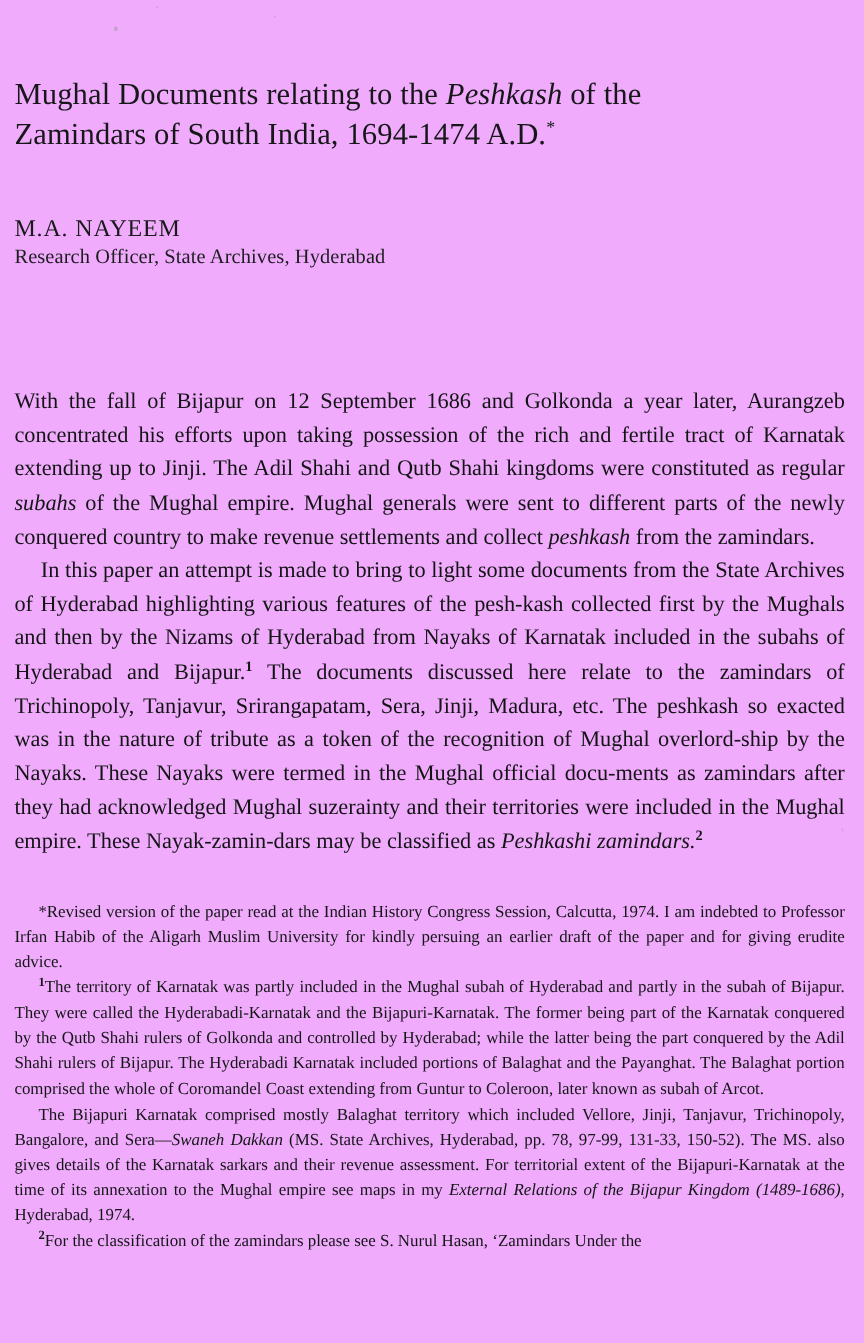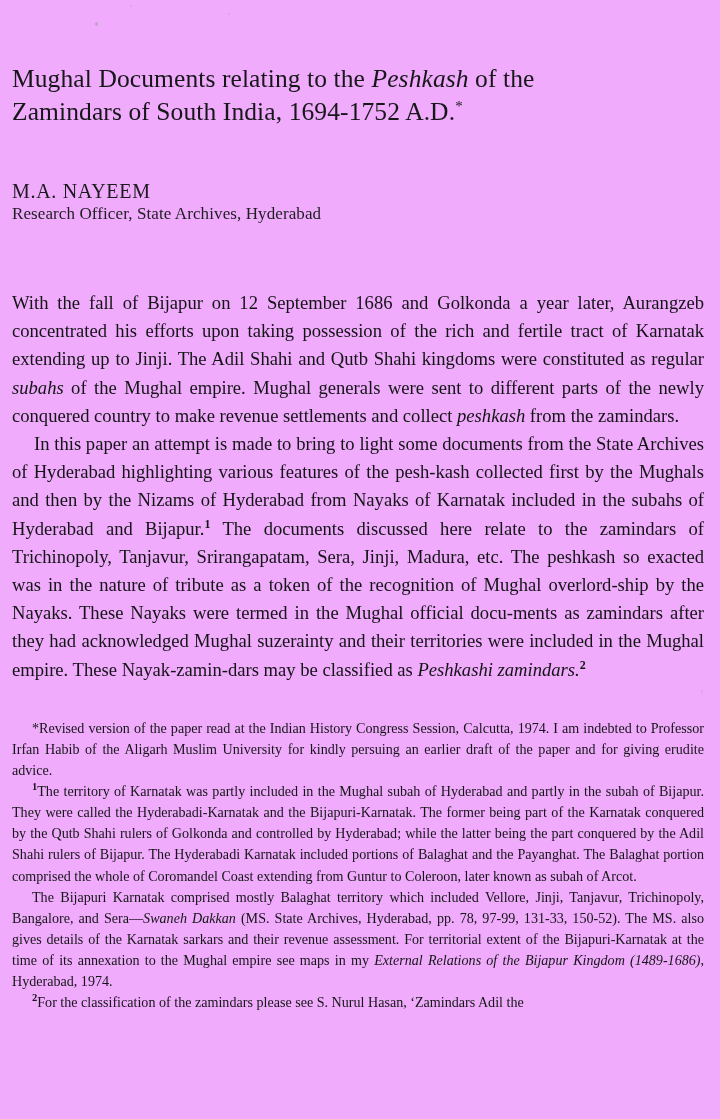--- a/index.html
+++ b/index.html
@@ -62,21 +62,21 @@
     color: #1a1a1c;
   }
   .author-affil {
     font-size: 17px;
     letter-spacing: 0.1px;
     color: #1d1d20;
     margin-top: 1px;
   }
   
   .body-block {
-    margin-top: 64px;
+    margin-top: 96px;
   }
   p.para {
     margin: 0;
     font-size: 18.6px;
     line-height: 28.2px;
     text-align: justify;
     text-justify: inter-word;
     color: #141416;
     hyphens: manual;
   }
@@ -125,21 +125,21 @@
 
   <span class="speckle" style="left:95px; top:22px; width:3px; height:4px;"></span>
   <span class="speckle" style="left:130px; top:5px; width:2px; height:2px; opacity:0.3;"></span>
   <span class="speckle" style="left:228px; top:13px; width:2px; height:2px; opacity:0.28;"></span>
   <span class="speckle" style="left:701px; top:690px; width:2px; height:3px; opacity:0.3;"></span>
 
   <div class="content">
 
     <div class="title-block">
       <div class="title-line"><span>Mughal Documents relating to the </span><i>Peshkash</i><span> of the</span></div>
-      <div class="title-line"><span>Zamindars of South India, 1694-1752 A.D.</span><span class="sup">*</span></div>
+      <div class="title-line"><span>Zamindars of South India, 1694-1474 A.D.</span><span class="sup">*</span></div>
     </div>
 
     <div class="author-block">
       <div class="author-name">M.A. NAYEEM</div>
       <div class="author-affil">Research Officer, State Archives, Hyderabad</div>
     </div>
 
     <div class="body-block">
 
       <p class="para"><span>With the fall of Bijapur on 12 September 1686 and Golkonda a year later, Aurangzeb concentrated his efforts upon taking possession of the rich and fertile tract of Karnatak extending up to Jinji. The Adil Shahi and Qutb Shahi kingdoms were constituted as regular </span><i>subahs</i><span> of the Mughal empire. Mughal generals were sent to different parts of the newly conquered country to make revenue settlements and collect </span><i>peshkash</i><span> from the zamindars.</span></p>
@@ -150,19 +150,19 @@
 
     <div class="footnotes">
 
       <p class="fnote"><span class="star">*</span><span>Revised version of the paper read at the Indian History Congress Session, Calcutta, 1974. I am indebted to Professor Irfan Habib of the Aligarh Muslim University for kindly persuing an earlier draft of the paper and for giving erudite advice.</span></p>
 
       <p class="fnote"><span class="marker">1</span><span>The territory of Karnatak was partly included in the Mughal subah of Hyderabad and partly in the subah of Bijapur. They were called the Hyderabadi-Karnatak and the Bijapuri-Karnatak. The former being part of the Karnatak conquered by the Qutb Shahi rulers of Golkonda and controlled by Hyderabad; while the latter being the part conquered by the Adil Shahi rulers of Bijapur. The Hyderabadi Karnatak included portions of Balaghat and the Payanghat. The Balaghat portion comprised the whole of Coromandel Coast extending from Guntur to Coleroon, later known as subah of Arcot.</span></p>
 
       <p class="fnote"><span>The Bijapuri Karnatak comprised mostly Balaghat territory which included Vellore, Jinji, Tanjavur, Trichinopoly, Bangalore, and Sera—</span><i>Swaneh Dakkan</i><span> (MS. State Archives, Hyderabad, pp. 78, 97-99, 131-33, 150-52). The MS. also gives details of the Karnatak sarkars and their revenue assessment. For territorial extent of the Bijapuri-Karnatak at the time of its annexation to the Mughal empire see maps in my </span><i>External Relations of the Bijapur Kingdom (1489-1686)</i><span>, Hyderabad, 1974.</span></p>
 
       <div class="clip-bottom">
-        <p class="fnote"><span class="marker">2</span><span>For the classification of the zamindars please see S. Nurul Hasan, ‘Zamindars Adil the</span></p>
+        <p class="fnote"><span class="marker">2</span><span>For the classification of the zamindars please see S. Nurul Hasan, ‘Zamindars Under the</span></p>
       </div>
 
     </div>
 
   </div>
 </div>
 
 </body></html>

